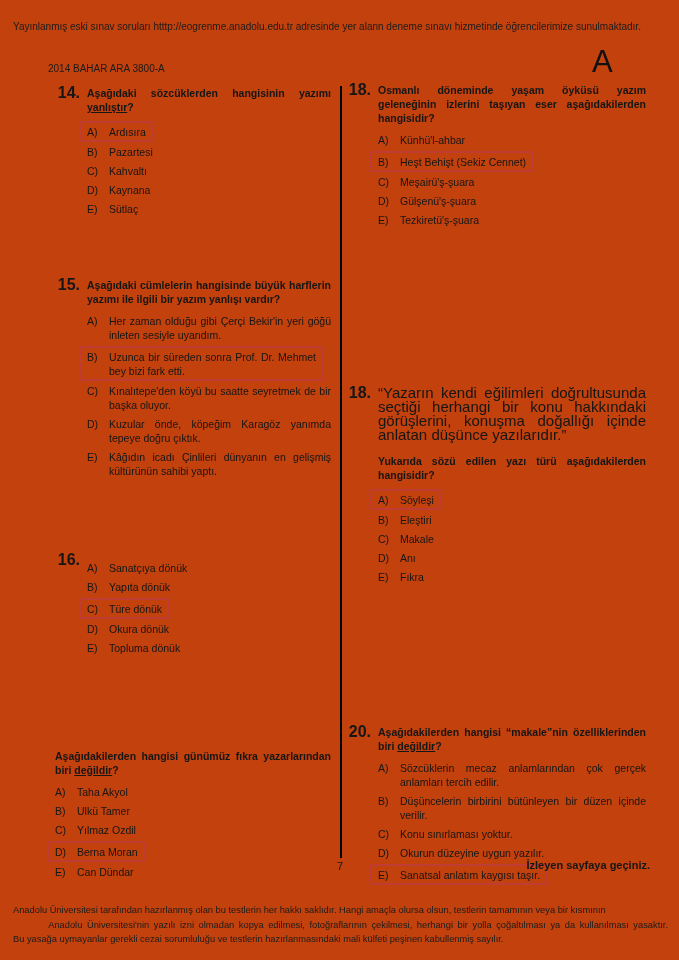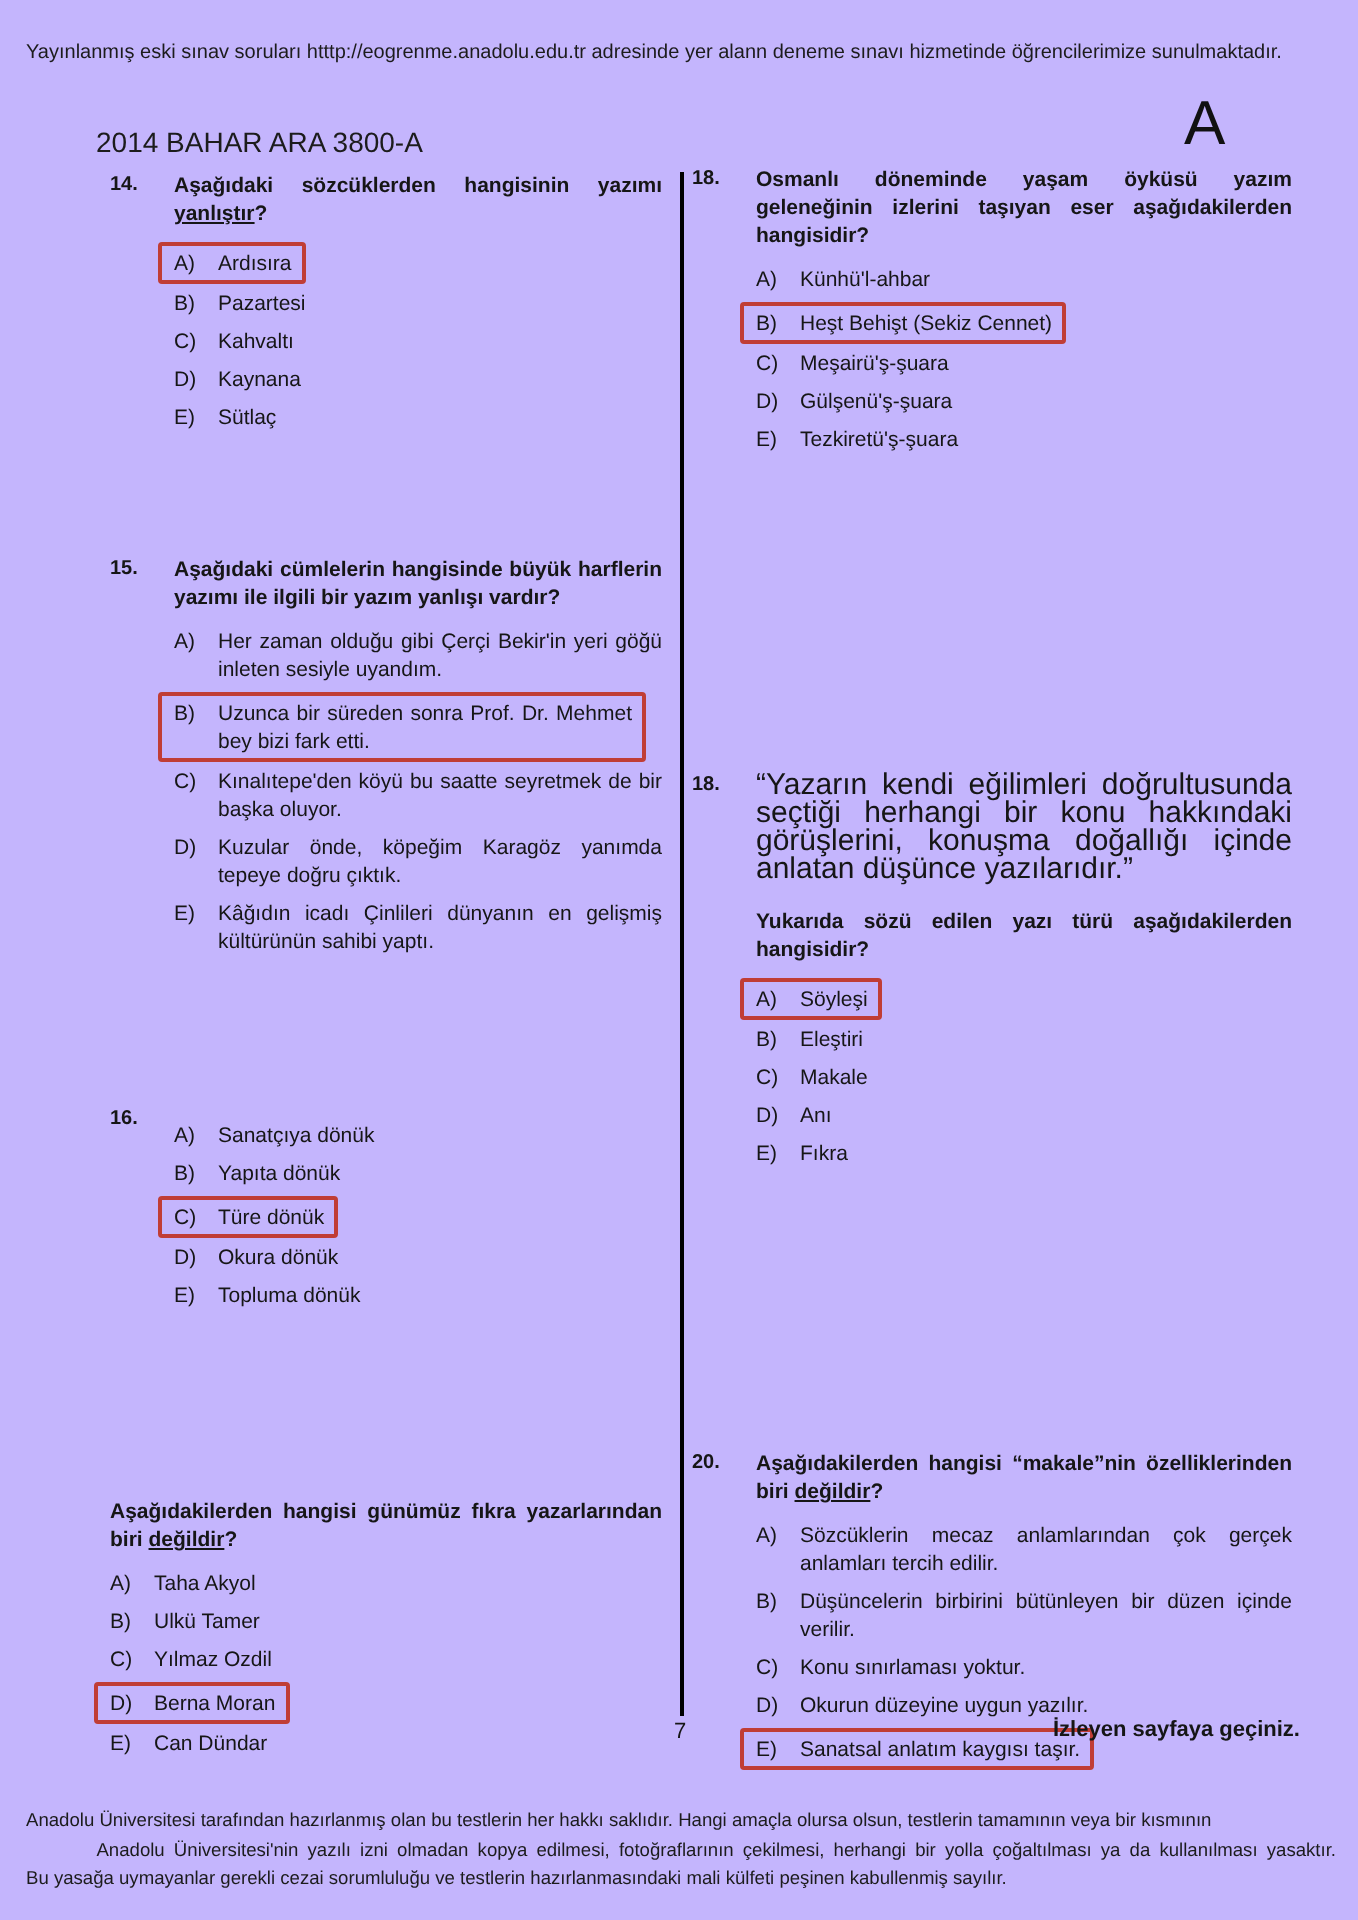--- a/index.html
+++ b/index.html
@@ -1,26 +1,26 @@
 <!DOCTYPE html>
 <html><head>
 <meta charset="utf-8">
 <style>
   * { box-sizing: border-box; margin: 0; padding: 0; }
   html,body { background:#ffffff; }
   body { font-family:"Liberation Sans", sans-serif; color:#161616; }
-  .page { position:relative; width:679px; height:960px; background:#c4b5fd; overflow:hidden; }
+  .page { position:relative; width:679px; height:960px; background:#c2410c; overflow:hidden; }
 
   .disclaimer { position:absolute; left:13px; top:21px; font-size:10px; white-space:nowrap; color:#1c1c1c; }
-  .exam-code  { position:absolute; left:48px; top:63px; font-size:14px; color:#1c1c1c; }
+  .exam-code  { position:absolute; left:48px; top:63px; font-size:10px; color:#1c1c1c; }
   .booklet    { position:absolute; left:592px; top:44px; font-size:31px; font-weight:400; color:#111; }
   .divider    { position:absolute; left:340px; top:86px; width:1.5px; height:772px; background:#000; }
 
   .q { position:absolute; display:flex; }
-  .q-num  { flex:0 0 32px; font-weight:bold; font-size:10px; line-height:14px; padding-right:7px; }
+  .q-num  { flex:0 0 32px; text-align:right; font-weight:bold; font-size:16px; line-height:14px; padding-right:7px; }
   .q-body { flex:1; }
   .col-left  .q { left:55px;  width:276px; }
   .col-right .q { left:346px; width:300px; }
   .q-intro { font-size:15px; line-height:14px; text-align:justify; margin-bottom:12px; }
   .q-stem  { font-weight:bold; font-size:10.5px; line-height:14px; text-align:justify; }
   .u { text-decoration:underline; }
   .options { margin-top:8px; }
   .opt { display:flex; font-size:10.5px; line-height:14px; margin-bottom:5px; }
   .opt-letter { flex:0 0 22px; }
   .opt-text { flex:1; text-align:justify; }

